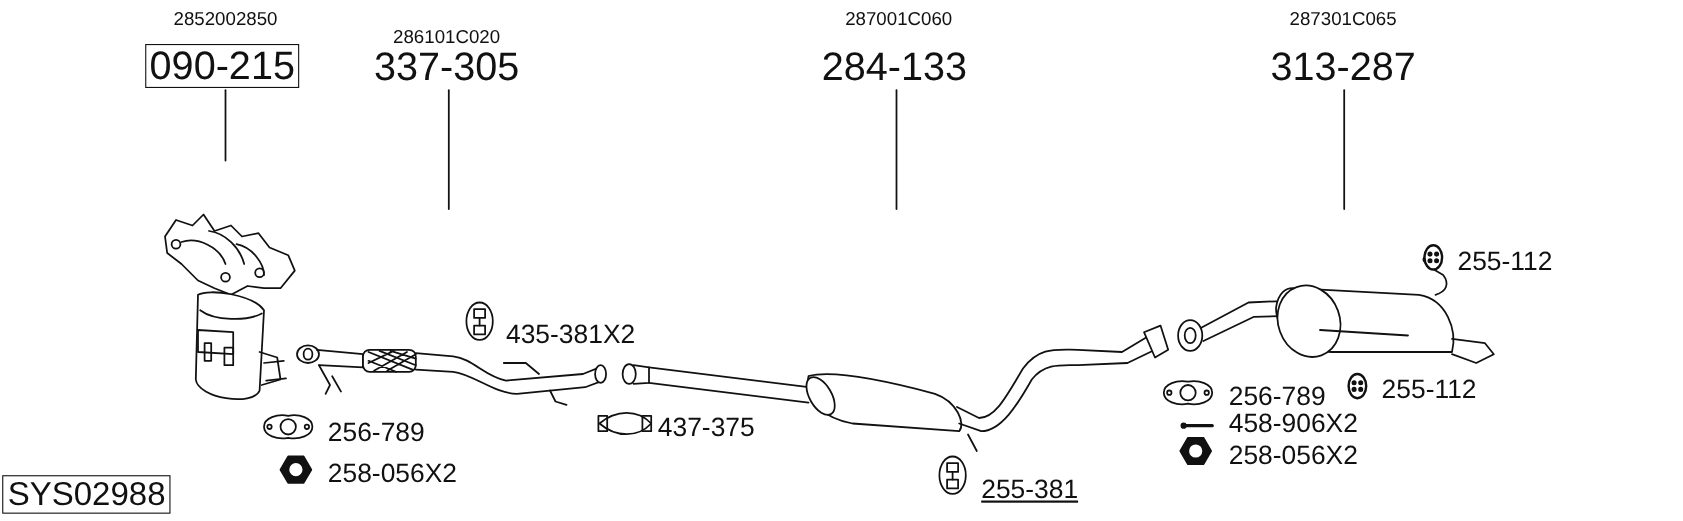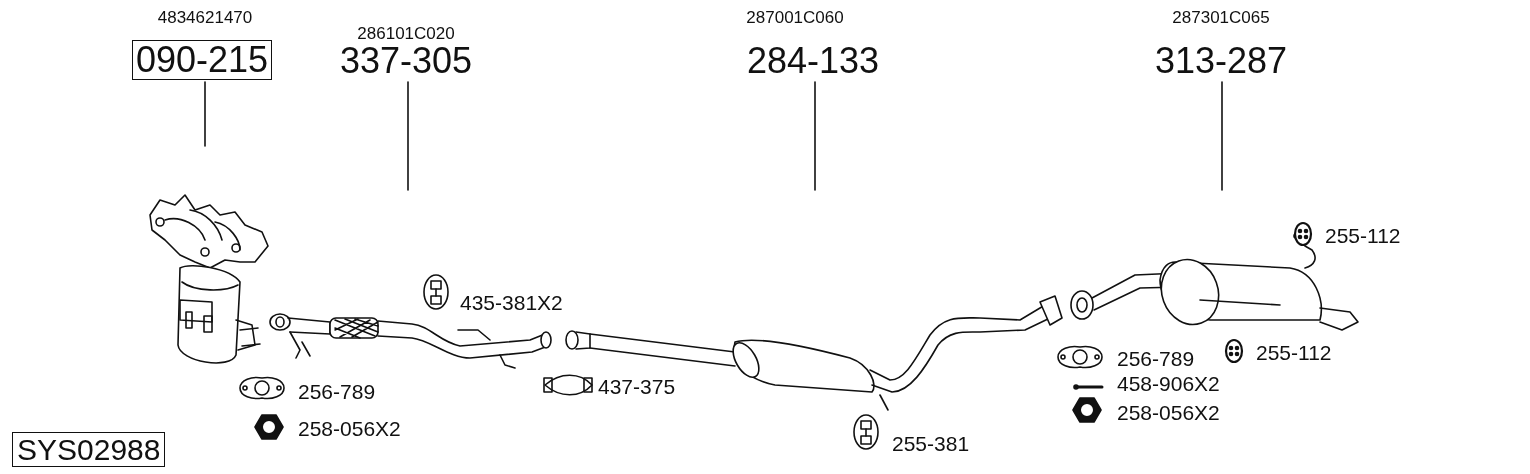--- a/index.html
+++ b/index.html
@@ -2,21 +2,21 @@
 <html><head>
   <meta charset="utf-8">
   <style>
     html, body { margin: 0; padding: 0; background: #ffffff; }
     body { width: 1530px; height: 474px; position: relative; overflow: hidden;
            font-family: "Liberation Sans", sans-serif; color: #111; }
     .abs { position: absolute; }
     .oem { font-size: 17px; text-align: center; width: 200px; }
     .pn { font-size: 36px; text-align: center; width: 240px; line-height: 40px; }
     .pn.boxed { border: 1.5px solid #111; width: auto; padding: 0 3px; line-height: 38px; }
-    .acc { font-size: 21px; white-space: nowrap; }
+    .acc { font-size: 24px; white-space: nowrap; }
     .sys { font-size: 30px; border: 1.5px solid #111; padding: 0 4px; line-height: 33px; }
     svg.diagram { position: absolute; left: 0; top: 0; }
   </style>
 </head>
 <body>
 
 <svg class="diagram" width="1530" height="474" viewBox="0 0 1530 474" fill="none" stroke="#111" stroke-width="1.6" stroke-linejoin="round" stroke-linecap="round">
 
   <line x1="205" y1="82" x2="205" y2="146"></line>
   <line x1="408" y1="82" x2="408" y2="190"></line>
@@ -127,36 +127,36 @@
   </g>
   <g>
     <ellipse cx="1234" cy="351" rx="8" ry="11" fill="#fff" stroke-width="2.2"></ellipse>
     <circle cx="1231" cy="348" r="1.5" fill="#111"></circle>
       <circle cx="1237" cy="348" r="1.5" fill="#111"></circle>
     <circle cx="1231" cy="354" r="1.5" fill="#111"></circle>
       <circle cx="1237" cy="354" r="1.5" fill="#111"></circle>
   </g>
 </svg>
 
-<div class="abs oem" style="left:105px; top:8px;">4834621470</div>
+<div class="abs oem" style="left:105px; top:8px;">2852002850</div>
 <div class="abs pn boxed" style="left:132px; top:40px;">090-215</div>
 
 <div class="abs oem" style="left:306px; top:24px;">286101C020</div>
 <div class="abs pn" style="left:286px; top:41px;">337-305</div>
 
-<div class="abs oem" style="left:695px; top:8px;">287001C060</div>
+<div class="abs oem" style="left:717px; top:8px;">287001C060</div>
 <div class="abs pn" style="left:693px; top:41px;">284-133</div>
 
 <div class="abs oem" style="left:1121px; top:8px;">287301C065</div>
 <div class="abs pn" style="left:1101px; top:41px;">313-287</div>
 
 <div class="abs acc" style="left:298px; top:380px;">256-789</div>
 <div class="abs acc" style="left:298px; top:417px;">258-056X2</div>
 <div class="abs acc" style="left:460px; top:291px;">435-381X2</div>
 <div class="abs acc" style="left:598px; top:375px;">437-375</div>
-<div class="abs acc" style="left:892px; top:432px;">255-381</div>
+<div class="abs acc" style="left:892px; top:432px;text-decoration:underline;">255-381</div>
 <div class="abs acc" style="left:1117px; top:347px;">256-789</div>
 <div class="abs acc" style="left:1117px; top:372px;">458-906X2</div>
 <div class="abs acc" style="left:1117px; top:401px;">258-056X2</div>
 <div class="abs acc" style="left:1325px; top:224px;">255-112</div>
 <div class="abs acc" style="left:1256px; top:341px;">255-112</div>
 
-<div class="abs sys" style="left:12px; top:432px;">SYS02988</div>
+<div class="abs sys" style="left:2px; top:432px;">SYS02988</div>
 
 </body></html>

